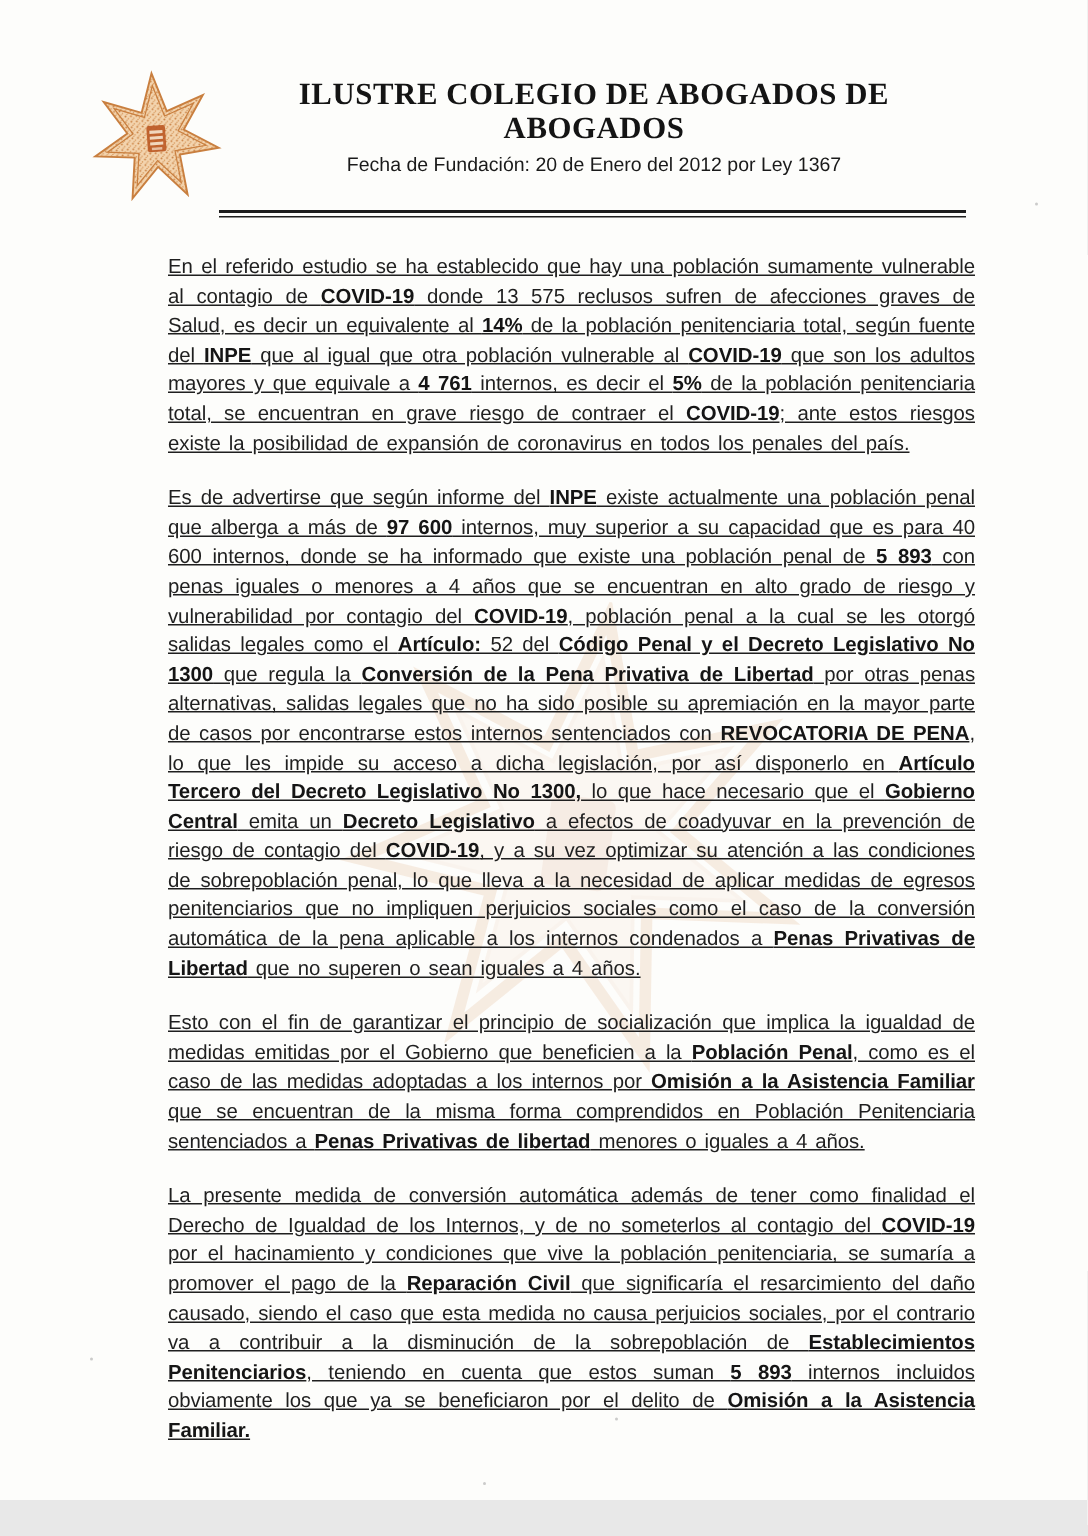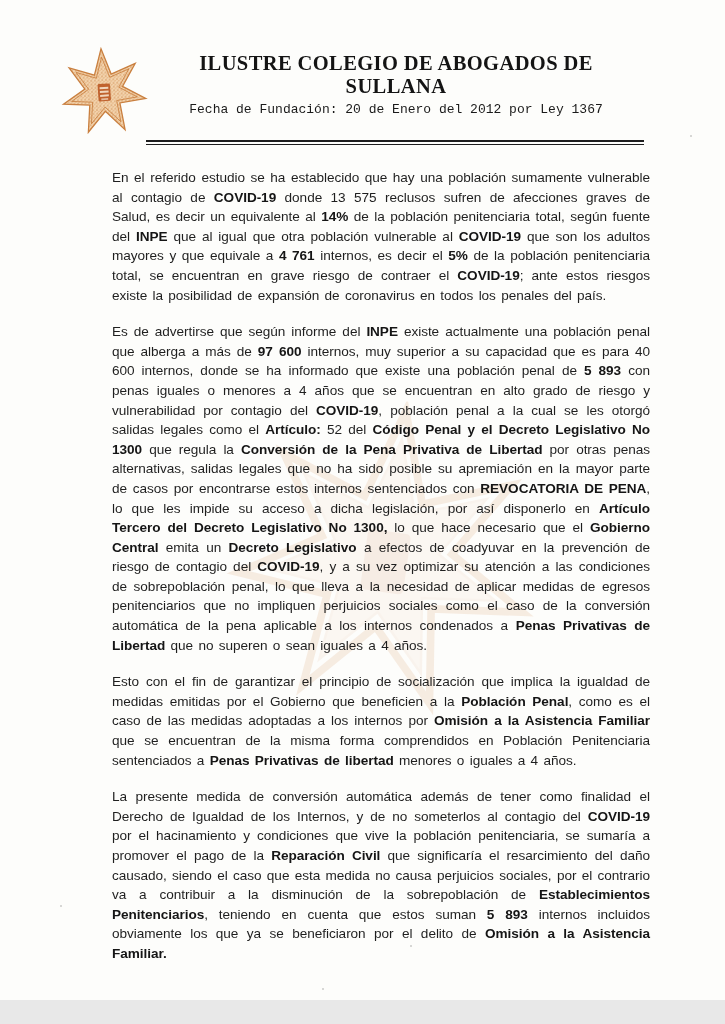--- a/index.html
+++ b/index.html
@@ -31,21 +31,21 @@
   .org-title {
     margin: 0;
     font-family: "Liberation Serif", serif;
     font-weight: bold;
     font-size: 20.5px;
     line-height: 23px;
     letter-spacing: 0.4px;
     color: #141414;
   }
   .sub-line {
-    font-family: Liberation Mono, monospace;
+    font-family: Liberation Sans, sans-serif;
     font-size: 13px;
     line-height: 15.5px;
     color: #1a1a1a;
   }
   .sub-line.first { margin-top: 4px; }
   .header-rule {
     position: absolute;
     left: 146px;
     top: 140px;
     width: 498px;
@@ -72,20 +72,21 @@
     width: 538px;
   }
   .doc-body p {
     margin: 0 0 17px 0;
     text-align: justify;
     font-size: 13.6px;
     line-height: 19.6px;
     word-spacing: 1.6px;
     letter-spacing: -0.05px;
     color: #1f1f1f;
+    text-decoration: underline;
   }
   .doc-body p:last-child { margin-bottom: 0; }
   .doc-body .b { font-weight: bold; color: #151515; }
   
   .speck {
     position: absolute;
     width: 2px; height: 2px;
     background: #9a9a9a;
     border-radius: 50%;
     opacity: 0.5;
@@ -112,21 +113,21 @@
       <rect x="45.5" y="44.5" width="9.5" height="2.2" fill="#f6e3cd" opacity="0.9"></rect>
       <rect x="45.5" y="48.7" width="9.5" height="2.2" fill="#f6e3cd" opacity="0.9"></rect>
       <rect x="45.5" y="52.9" width="9.5" height="2.2" fill="#f6e3cd" opacity="0.9"></rect>
       <rect x="46.5" y="56.9" width="7.5" height="1.8" fill="#f6e3cd" opacity="0.7"></rect>
     </g>
   </svg>
 
   <div class="head-text">
     <h1 class="org-title">
       <span>ILUSTRE COLEGIO DE ABOGADOS DE</span><br>
-      <span>SULLANA</span>
+      <span>ABOGADOS</span>
     </h1>
     <div class="sub-line first">Fecha de Fundación: 20 de Enero del 2012 por Ley 1367</div>
   </div>
 
   <div class="header-rule"></div>
 
   <svg class="watermark" viewBox="0 0 100 100" aria-hidden="true">
     <polygon points="50,3 59.1,31.1 86,21.3 70.5,45.3 94.8,60.2 66.4,63.1 70,92.4 50,71 30,92.4 33.6,63.1 5.2,60.2 29.5,45.3 14,21.3 40.9,31.1" fill="none" stroke="#d2884e" stroke-width="2.4"></polygon>
     <polygon points="50,12 57.3,34.5 78.8,26.7 66.4,45.9 85.8,57.8 63.1,60.2 66,83.5 50,66.4 34,83.5 36.9,60.2 14.2,57.8 33.6,45.9 21.2,26.7 42.7,34.5" fill="#e8b288" stroke="#d2884e" stroke-width="0.8" opacity="0.55"></polygon>
     <rect x="43.5" y="41" width="13.5" height="19" rx="1.5" fill="#b9541f" opacity="0.6"></rect>

